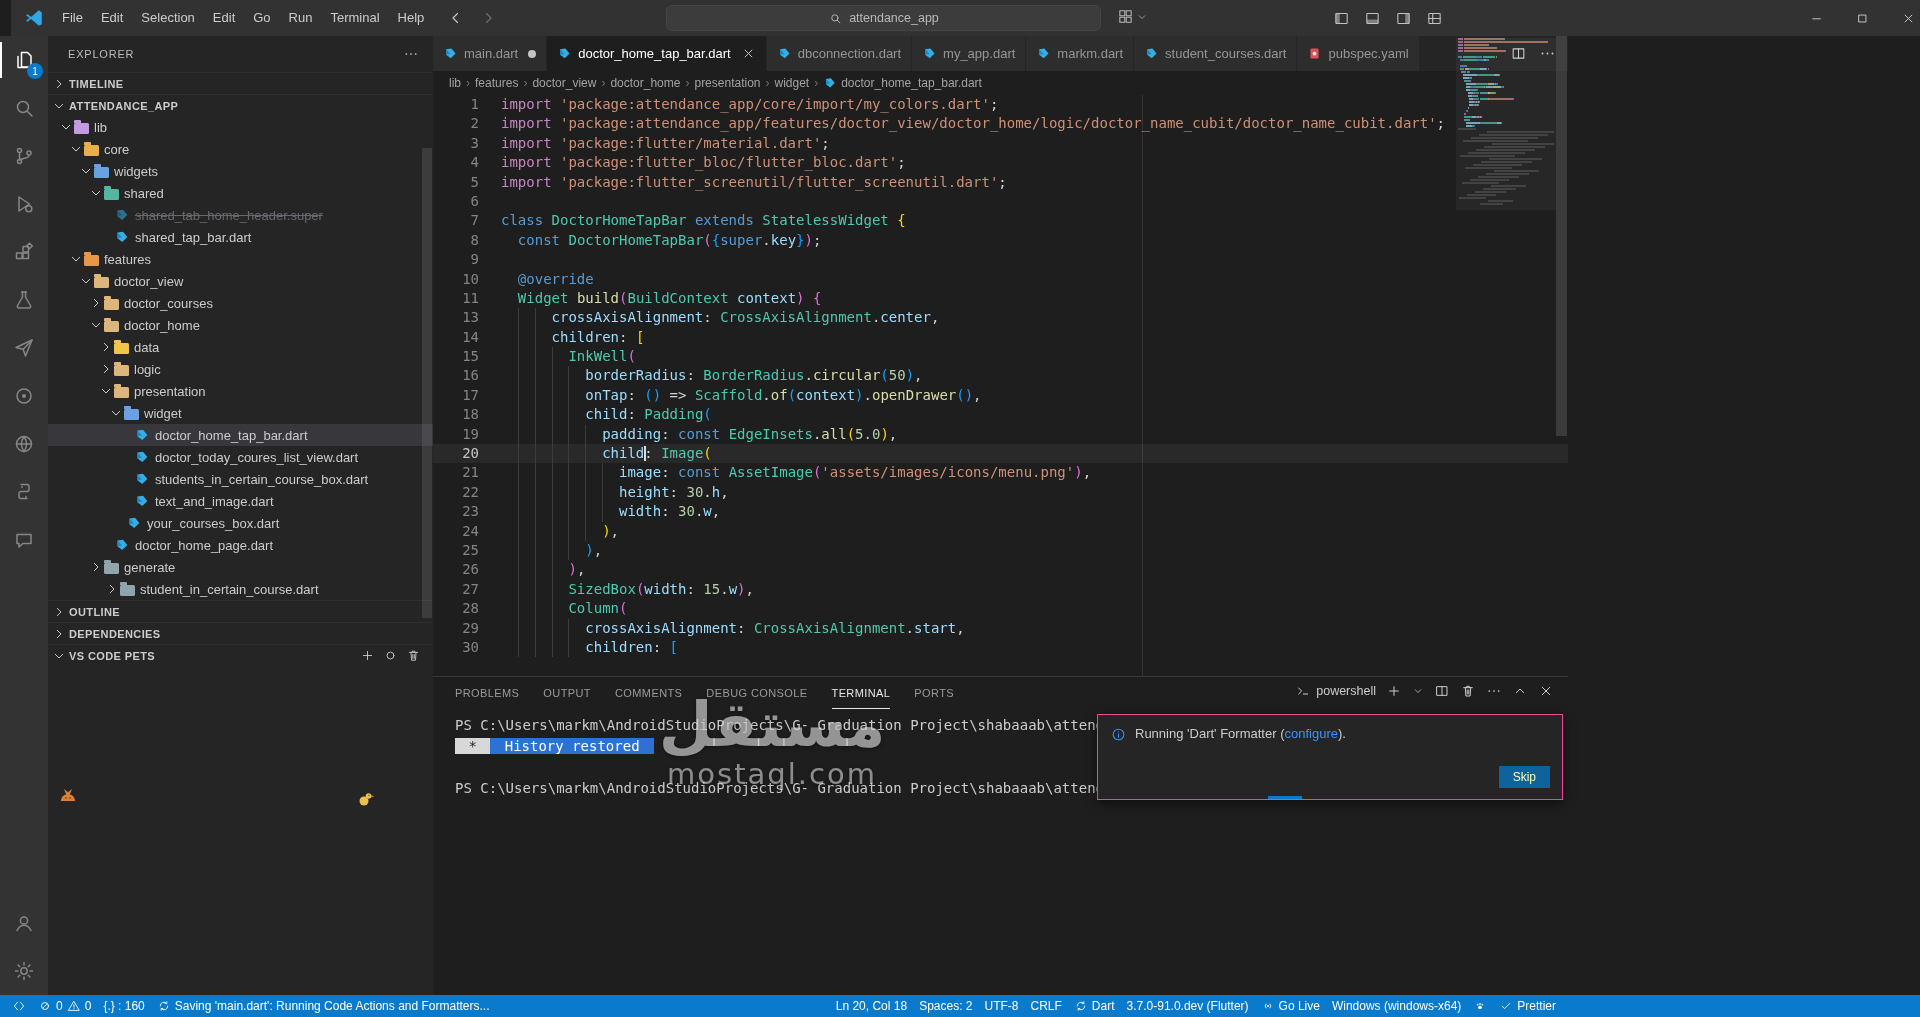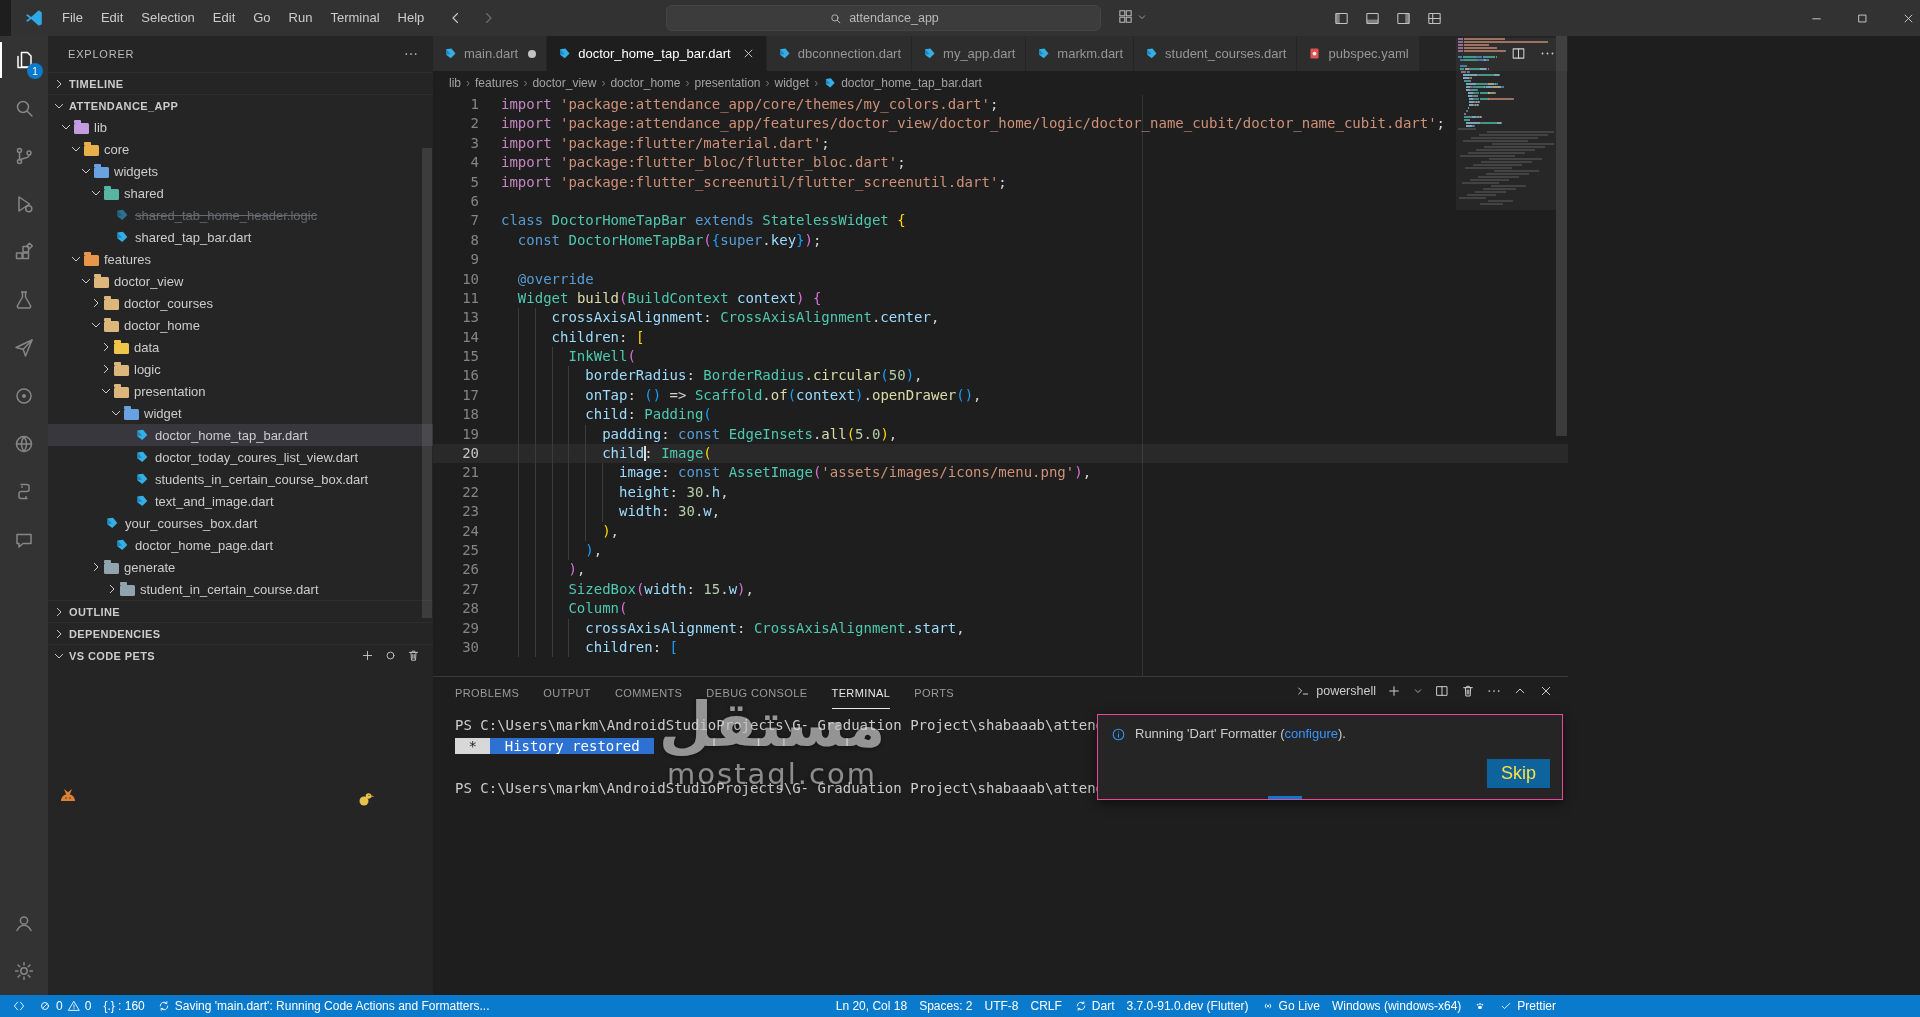--- a/index.html
+++ b/index.html
@@ -130,22 +130,22 @@
   .wm-en { font-family:"DejaVu Sans", sans-serif; font-size:29px; color:rgba(255,255,255,.5); letter-spacing:2px;
     text-shadow:0 1px 4px rgba(0,0,0,.4); }
 
   
   .toast { position:absolute; left:1097px; top:714px; width:466px; height:86px; background:#252526;
     border:1px solid #ec4899; box-shadow:0 3px 10px rgba(0,0,0,.55); z-index:40; }
   .toast-body { display:flex; align-items:flex-start; gap:8px; padding:11px 12px; }
   .toast-body .ico { width:17px; height:17px; color:#3794ff; flex:none; }
   .toast-msg { font-size:13px; color:#cccccc; }
   .toast-msg a { color:#3794ff; text-decoration:none; cursor:pointer; }
-  .toast-btn { position:absolute; right:12px; bottom:11px; background:#0e639c; color:#fde047; border:none;
-    font-family:inherit; font-size:18px; padding:4px 14px; cursor:pointer; }
+  .toast-btn { position:absolute; right:12px; bottom:11px; background:#0e639c; color:#fef9c3; border:none;
+    font-family:inherit; font-size:12px; padding:4px 14px; cursor:pointer; }
   .toast-progress { position:absolute; left:170px; bottom:0; width:34px; height:3px; background:#0a7acc; }
 
   
   .statusbar { position:absolute; left:0; bottom:0; width:1920px; height:22px; background:#0a7acc; z-index:60; }
   .sb-inner { position:relative; width:1568px; height:22px; display:flex; align-items:center; padding:0 6px; }
   .sb-item { display:flex; align-items:center; gap:4px; padding:0 6px; font-size:12px; color:#ffffff; white-space:nowrap; height:22px; }
   .sb-item .ico { width:14px; height:14px; }
   .sb-right { margin-left:auto; display:flex; }
 </style>
 </head>
@@ -437,21 +437,21 @@
         <span class="label">shared</span>
       </div>
       <div class="trow glitch" style="padding-left: 50px;">
         <span class="chev-spacer"></span>
         <span class="ico fico">
           <svg viewBox="0 0 24 24" fill="none" stroke="currentColor" stroke-width="1.5" stroke-linecap="round" stroke-linejoin="round">
             <path fill="#35aee3" stroke="none" d="M5 5.2L13.5 4 20 12l-7.6 7.6L5 14z"></path>
             <path fill="#0a6ca8" stroke="none" opacity=".55" d="M5 5.2l7.4 7.4L5 14z"></path>
           </svg>
         </span>
-        <span class="label">shared_tab_home_header.logic</span>
+        <span class="label">shared_tab_home_header.super</span>
       </div>
       <div class="trow" style="padding-left: 50px;">
         <span class="chev-spacer"></span>
         <span class="ico fico">
           <svg viewBox="0 0 24 24" fill="none" stroke="currentColor" stroke-width="1.5" stroke-linecap="round" stroke-linejoin="round">
             <path fill="#35aee3" stroke="none" d="M5 5.2L13.5 4 20 12l-7.6 7.6L5 14z"></path>
             <path fill="#0a6ca8" stroke="none" opacity=".55" d="M5 5.2l7.4 7.4L5 14z"></path>
           </svg>
         </span>
         <span class="label">shared_tap_bar.dart</span>
@@ -561,21 +561,21 @@
       <div class="trow" style="padding-left: 70px;">
         <span class="chev-spacer"></span>
         <span class="ico fico">
           <svg viewBox="0 0 24 24" fill="none" stroke="currentColor" stroke-width="1.5" stroke-linecap="round" stroke-linejoin="round">
             <path fill="#35aee3" stroke="none" d="M5 5.2L13.5 4 20 12l-7.6 7.6L5 14z"></path>
             <path fill="#0a6ca8" stroke="none" opacity=".55" d="M5 5.2l7.4 7.4L5 14z"></path>
           </svg>
         </span>
         <span class="label">text_and_image.dart</span>
       </div>
-      <div class="trow" style="padding-left: 40px;">
+      <div class="trow" style="padding-left: 62px;">
         <span class="chev-spacer"></span>
         <span class="ico fico">
           <svg viewBox="0 0 24 24" fill="none" stroke="currentColor" stroke-width="1.5" stroke-linecap="round" stroke-linejoin="round">
             <path fill="#35aee3" stroke="none" d="M5 5.2L13.5 4 20 12l-7.6 7.6L5 14z"></path>
             <path fill="#0a6ca8" stroke="none" opacity=".55" d="M5 5.2l7.4 7.4L5 14z"></path>
           </svg>
         </span>
         <span class="label">your_courses_box.dart</span>
       </div>
       <div class="trow" style="padding-left: 50px;">
@@ -773,21 +773,21 @@
       <span class="ico fico">
         <svg viewBox="0 0 24 24" fill="none" stroke="currentColor" stroke-width="1.5" stroke-linecap="round" stroke-linejoin="round">
           <path fill="#35aee3" stroke="none" d="M5 5.2L13.5 4 20 12l-7.6 7.6L5 14z"></path>
           <path fill="#0a6ca8" stroke="none" opacity=".55" d="M5 5.2l7.4 7.4L5 14z"></path>
         </svg>
       </span>
       <span>doctor_home_tap_bar.dart</span>
     </div>
   <div class="codearea" id="code">
     <div class="ruler"></div>
-  <div class="line"><span class="ln">1</span><span class="lcontent"><span class="tok-c">import</span><span class="tok-p"> </span><span class="tok-s">'package:attendance_app/core/themes/my_colors.dart'</span><span class="tok-p">;</span></span></div>
+  <div class="line"><span class="ln">1</span><span class="lcontent"><span class="tok-c">import</span><span class="tok-p"> </span><span class="tok-s">'package:attendance_app/core/import/my_colors.dart'</span><span class="tok-p">;</span></span></div>
       <div class="line"><span class="ln">2</span><span class="lcontent"><span class="tok-c">import</span><span class="tok-p"> </span><span class="tok-s">'package:attendance_app/features/doctor_view/doctor_home/logic/doctor_name_cubit/doctor_name_cubit.dart'</span><span class="tok-p">;</span></span></div>
       <div class="line"><span class="ln">3</span><span class="lcontent"><span class="tok-c">import</span><span class="tok-p"> </span><span class="tok-s">'package:flutter/material.dart'</span><span class="tok-p">;</span></span></div>
       <div class="line"><span class="ln">4</span><span class="lcontent"><span class="tok-c">import</span><span class="tok-p"> </span><span class="tok-s">'package:flutter_bloc/flutter_bloc.dart'</span><span class="tok-p">;</span></span></div>
       <div class="line"><span class="ln">5</span><span class="lcontent"><span class="tok-c">import</span><span class="tok-p"> </span><span class="tok-s">'package:flutter_screenutil/flutter_screenutil.dart'</span><span class="tok-p">;</span></span></div>
       <div class="line"><span class="ln">6</span><span class="lcontent"></span></div>
       <div class="line"><span class="ln">7</span><span class="lcontent"><span class="tok-k">class</span><span class="tok-p"> </span><span class="tok-t">DoctorHomeTapBar</span><span class="tok-p"> </span><span class="tok-k">extends</span><span class="tok-p"> </span><span class="tok-t">StatelessWidget</span><span class="tok-p"> </span><span class="tok-g1">{</span></span></div>
       <div class="line"><span class="ln">8</span><span class="lcontent"><span class="tok-p">  </span><span class="tok-k">const</span><span class="tok-p"> </span><span class="tok-t">DoctorHomeTapBar</span><span class="tok-g2">(</span><span class="tok-g3">{</span><span class="tok-k">super</span><span class="tok-p">.</span><span class="tok-v">key</span><span class="tok-g3">}</span><span class="tok-g2">)</span><span class="tok-p">;</span></span></div>
       <div class="line"><span class="ln">9</span><span class="lcontent"></span></div>
       <div class="line"><span class="ln">10</span><span class="lcontent"><span class="tok-p">  </span><span class="tok-k">@override</span></span></div>
       <div class="line"><span class="ln">11</span><span class="lcontent"><span class="tok-p">  </span><span class="tok-t">Widget</span><span class="tok-p"> </span><span class="tok-f">build</span><span class="tok-g2">(</span><span class="tok-t">BuildContext</span><span class="tok-p"> </span><span class="tok-v">context</span><span class="tok-g2">)</span><span class="tok-p"> </span><span class="tok-g2">{</span></span></div>

